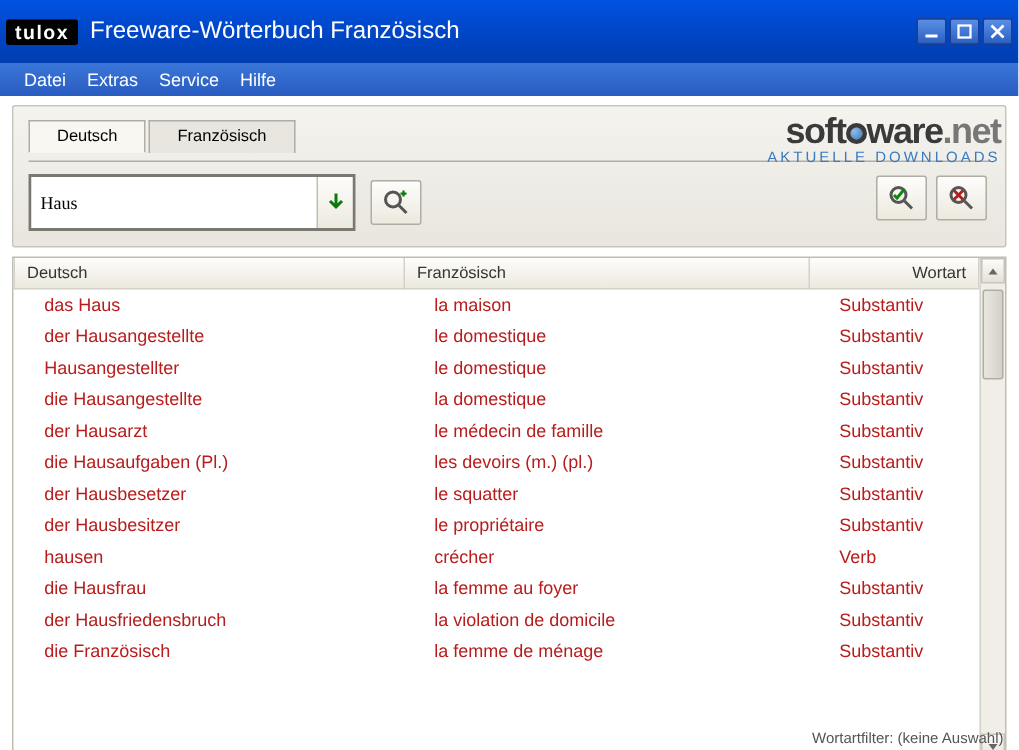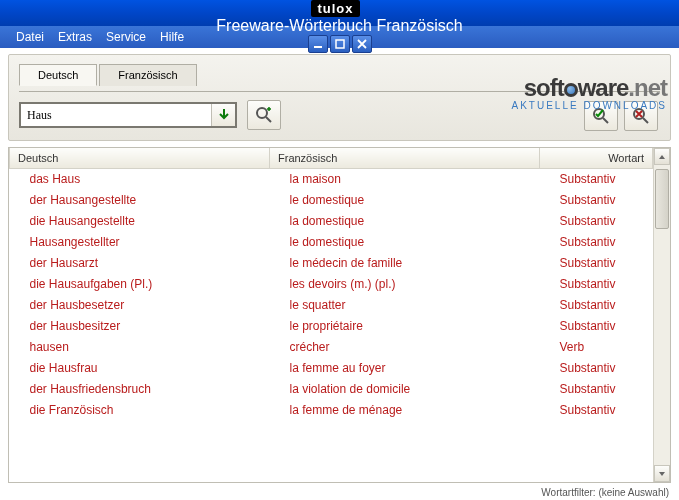--- a/index.html
+++ b/index.html
@@ -1,35 +1,35 @@
 <!DOCTYPE html>
 <html><head>
 <meta charset="utf-8">
 <style>
 * { box-sizing: border-box; margin: 0; padding: 0; }
 body { font-family: Tahoma, Arial, sans-serif; font-size: 11px; background: #fff; width: 679px; height: 500px; overflow: hidden; position: relative; }
 
-.titlebar { background: linear-gradient(to bottom, #0053e1, #0046c8 50%, #003db0); height: 26px; display: flex; align-items: center; color: #fff; padding: 0 4px; flex-direction: column; }
+.titlebar { background: linear-gradient(to bottom, #0053e1, #0046c8 50%, #003db0); height: 42px; display: flex; align-items: center; color: #fff; padding: 0 4px; }
 .titlebar .logo { background: #000; color: #fff; font-weight: bold; font-size: 13px; padding: 1px 6px; border-radius: 2px; margin-right: 8px; letter-spacing: 1px; font-family: Arial; }
 .titlebar .title { font-weight: normal; font-size: 16px; flex: 1; }
 .titlebar .winbtns { display: flex; gap: 2px; }
 .titlebar .winbtn { width: 20px; height: 18px; background: linear-gradient(to bottom, #5a8fe8, #2a5fc0); border: 1px solid #1a3f90; border-radius: 2px; display: flex; align-items: center; justify-content: center; color: #fff; font-size: 11px; cursor: pointer; }
 .titlebar .winbtn svg { width: 10px; height: 10px; }
 
 .menubar { background: linear-gradient(to bottom, #3a75d8, #2a5cc0); height: 22px; display: flex; align-items: center; padding: 0 16px; gap: 14px; color: #fff; font-size: 12px; }
 .menubar span { cursor: pointer; }
 
 .toolbar-area { background: linear-gradient(to bottom, #f4f3ee, #e8e6de); border-bottom: 1px solid #c0beb4; padding: 8px 10px 10px; margin: 6px 8px; border: 1px solid #c8c6bc; border-radius: 2px; position: relative; }
 .tabs { display: flex; margin-bottom: 6px; }
 .tab { border: 1px solid #b0aea4; border-bottom: none; padding: 4px 18px; background: #e8e6de; font-size: 11px; cursor: pointer; position: relative; top: 1px; margin-right: 2px; }
 .tab.active { background: #f8f7f2; border-bottom: 1px solid #f8f7f2; z-index: 2; }
 .tab-underline { border-top: 1px solid #b0aea4; margin-bottom: 8px; }
 
 .search-row { display: flex; align-items: center; gap: 10px; }
-.search-box { display: flex; border: 2px solid #7a7870; background: #fff; width: 218px; height: 26px; }
+.search-box { display: flex; border: 2px solid #7a7870; background: #fff; width: 218px; height: 38px; }
 .search-box input { border: none; outline: none; flex: 1; padding: 0 6px; font-size: 12px; font-family: Tahoma; }
 .search-box .drop { width: 24px; border-left: 1px solid #c0beb4; display: flex; align-items: center; justify-content: center; background: linear-gradient(to bottom, #fdfdfb, #ece9de); cursor: pointer; }
 .drop svg { width: 14px; height: 14px; fill: #0a7a0a; }
 
 .iconbtn { width: 34px; height: 30px; border: 1px solid #b0aea4; background: linear-gradient(to bottom, #fdfdfb, #ece9de); border-radius: 2px; display: flex; align-items: center; justify-content: center; cursor: pointer; }
 .right-btns { position: absolute; right: 12px; top: 46px; display: flex; gap: 6px; }
 
 .table-wrap { margin: 0 8px; border: 1px solid #c0beb4; height: 336px; display: flex; background: #fff; }
 .table-scroll { flex: 1; overflow: hidden; }
 table { width: 100%; border-collapse: collapse; font-size: 12px; }
@@ -147,27 +147,27 @@
             <td>das Haus</td>
             <td>la maison</td>
             <td>Substantiv</td>
           </tr>
           <tr>
             <td>der Hausangestellte</td>
             <td>le domestique</td>
             <td>Substantiv</td>
           </tr>
           <tr>
+            <td>Hausangestellter</td>
+            <td>le domestique</td>
+            <td>Substantiv</td>
+          </tr>
+          <tr>
             <td>die Hausangestellte</td>
             <td>la domestique</td>
-            <td>Substantiv</td>
-          </tr>
-          <tr>
-            <td>Hausangestellter</td>
-            <td>le domestique</td>
             <td>Substantiv</td>
           </tr>
           <tr>
             <td>der Hausarzt</td>
             <td>le médecin de famille</td>
             <td>Substantiv</td>
           </tr>
           <tr>
             <td>die Hausaufgaben (Pl.)</td>
             <td>les devoirs (m.) (pl.)</td>

